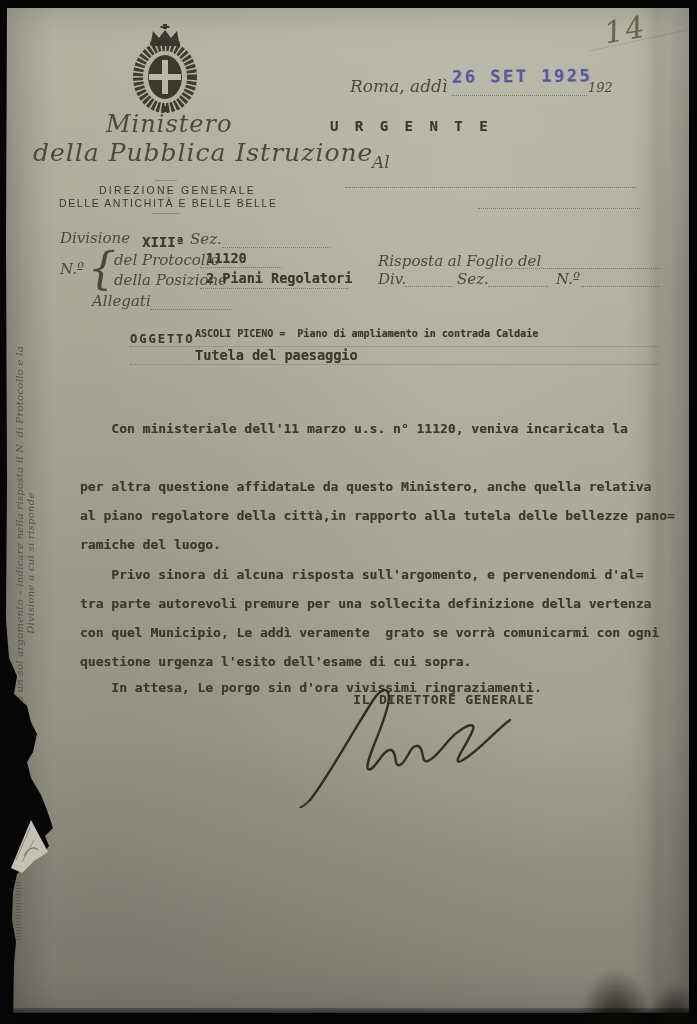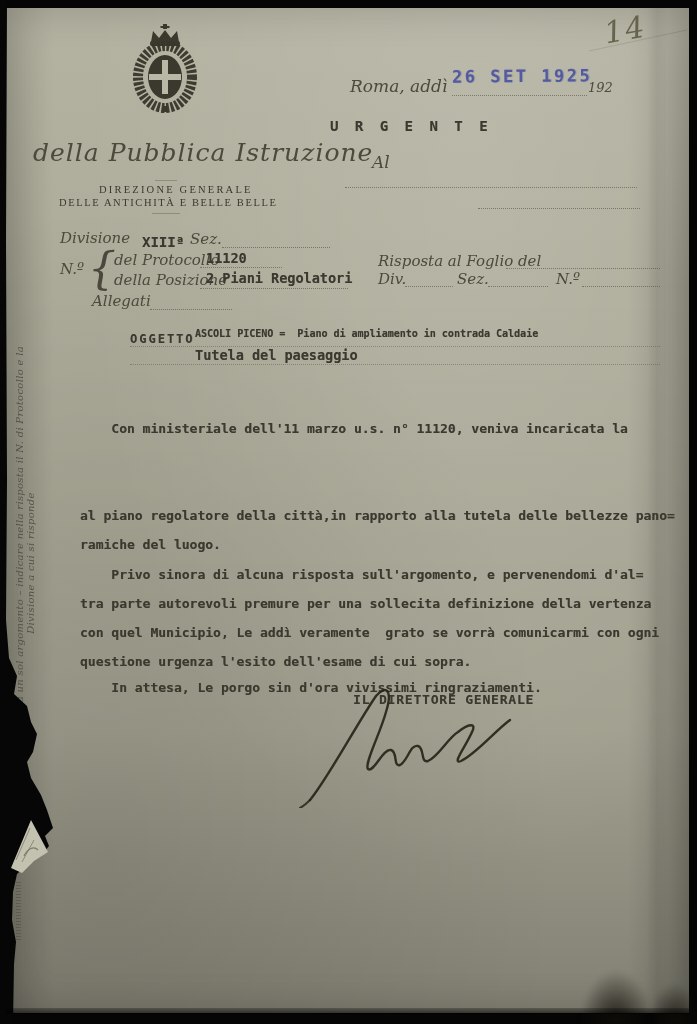--- a/index.html
+++ b/index.html
@@ -10,21 +10,21 @@
     background-image:
       radial-gradient(ellipse at 68% 18%, rgba(255,255,255,.12), rgba(255,255,255,0) 60%),
       radial-gradient(ellipse at 15% 85%, rgba(0,0,0,.10), rgba(0,0,0,0) 55%),
       linear-gradient(180deg, rgba(190,188,172,.40) 0%, rgba(0,0,0,0) 28%, rgba(0,0,0,.07) 72%, rgba(0,0,0,.25) 100%),
       linear-gradient(90deg, rgba(0,0,0,.14) 0%, rgba(0,0,0,0) 7%, rgba(0,0,0,0) 91%, rgba(0,0,0,.20) 100%);
     box-shadow:inset 0 0 40px rgba(0,0,0,.18);}
   .abs{position:absolute;}
   .typed{font-family:"DejaVu Sans Mono",monospace;font-weight:700;color:#3a392f;
          white-space:pre;text-shadow:.3px .3px .4px rgba(58,57,47,.45);}
   .script{font-family:"DejaVu Serif",serif;font-style:italic;color:#4b4a3c;white-space:pre;}
-  .caps{font-family:Liberation Serif, serif;color:#3b3930;}
+  .caps{font-family:Liberation Sans, sans-serif;color:#3b3930;}
   .dotted{border-bottom:1.5px dotted rgba(72,70,58,.55);height:1px;}
   .rule{background:rgba(72,70,58,.65);height:1px;}
   .bodyline{font-size:13px;line-height:16px;margin-top:30px;}
   .blob{position:absolute;pointer-events:none;}
   .creaseR{position:absolute;left:646px;top:8px;width:22px;height:1005px;
     background:linear-gradient(90deg, rgba(0,0,0,0), rgba(0,0,0,.06), rgba(0,0,0,0));}
 </style>
 </head>
 <body>
 
@@ -41,20 +41,21 @@
     </g>
     <ellipse cx="45" cy="55" rx="27" ry="31" fill="none" stroke="#38362b" stroke-width="10" stroke-dasharray="3 1.6" opacity=".95"></ellipse>
     <ellipse cx="45" cy="55" rx="17" ry="22" fill="#3b392d"></ellipse>
     <g fill="#b9b7a5">
       <rect x="42" y="38" width="6" height="34"></rect>
       <rect x="29" y="52" width="32" height="6"></rect>
     </g>
     <rect x="42.5" y="84" width="5" height="6" fill="#3b392d"></rect>
   </svg>
 
+  <div class="abs script" style="left:106px;top:110px;font-size:24px;letter-spacing:1px">Ministero</div>
   <div class="abs script" style="left:33px;top:138px;font-size:25px;letter-spacing:1px">della Pubblica Istruzione</div>
   <div class="abs rule" style="left:155px;top:180px;width:22px;opacity:.5"></div>
   <div class="abs caps" style="left:99px;top:184px;font-size:10.5px;letter-spacing:2.2px">DIREZIONE GENERALE</div>
   <div class="abs caps" style="left:59px;top:197px;font-size:10.5px;letter-spacing:1.6px">DELLE ANTICHITÀ E BELLE BELLE</div>
   <div class="abs rule" style="left:152px;top:213px;width:28px;opacity:.5"></div>
 
   <div class="abs" style="left:604px;top:12px;font-family:'DejaVu Serif',serif;font-style:italic;
        font-size:30px;color:#5a573f;transform:rotate(-10deg);letter-spacing:2px;opacity:.85">14</div>
   <div class="abs" style="left:588px;top:40px;width:100px;height:1px;background:rgba(0,0,0,.10);transform:rotate(-12deg)"></div>
 
@@ -96,20 +97,21 @@
   <div class="abs script" style="left:92px;top:292px;font-size:15px">Allegati</div>
   <div class="abs dotted" style="left:150px;top:308px;width:82px"></div>
 
   <div class="abs typed" style="left:130px;top:332px;font-size:12px;letter-spacing:2px">OGGETTO</div>
   <div class="abs typed" style="left:195px;top:328px;font-size:10px">ASCOLI PICENO =  Piano di ampliamento in contrada Caldaie</div>
   <div class="abs dotted" style="left:130px;top:345px;width:530px;opacity:.7"></div>
   <div class="abs typed" style="left:195px;top:347px;font-size:13.5px">Tutela del paesaggio</div>
   <div class="abs dotted" style="left:130px;top:363px;width:530px;opacity:.7"></div>
 
   <div class="abs typed bodyline" style="left:80px;top:391px">    Con ministeriale dell'11 marzo u.s. n° 11120, veniva incaricata la</div>
+  <div class="abs typed bodyline" style="left:80px;top:449px">per altra questione affidataLe da questo Ministero, anche quella relativa</div>
   <div class="abs typed bodyline" style="left:80px;top:478px">al piano regolatore della città,in rapporto alla tutela delle bellezze pano=</div>
   <div class="abs typed bodyline" style="left:80px;top:507px">ramiche del luogo.</div>
 
   <div class="abs typed bodyline" style="left:80px;top:537px">    Privo sinora di alcuna risposta sull'argomento, e pervenendomi d'al=</div>
   <div class="abs typed bodyline" style="left:80px;top:566px">tra parte autorevoli premure per una sollecita definizione della vertenza</div>
   <div class="abs typed bodyline" style="left:80px;top:595px">con quel Municipio, Le addì veramente  grato se vorrà comunicarmi con ogni</div>
   <div class="abs typed bodyline" style="left:80px;top:624px">questione urgenza l'esito dell'esame di cui sopra.</div>
 
   <div class="abs typed bodyline" style="left:80px;top:650px">    In attesa, Le porgo sin d'ora vivissimi ringraziamenti.</div>
 

